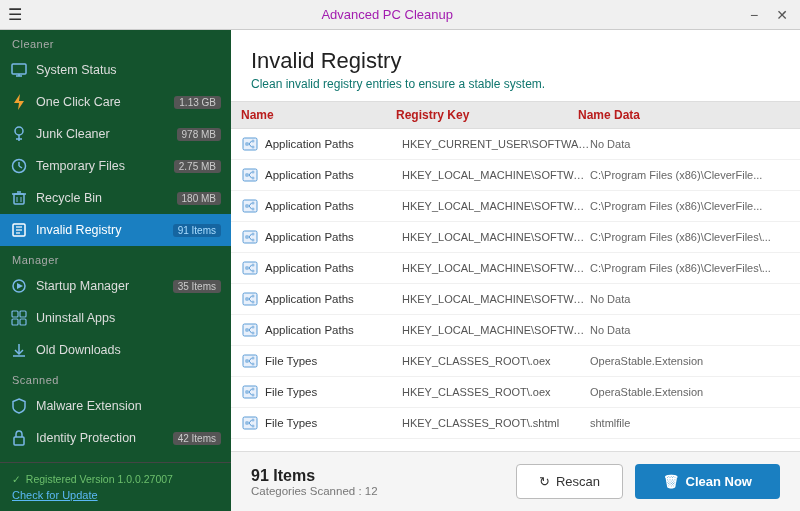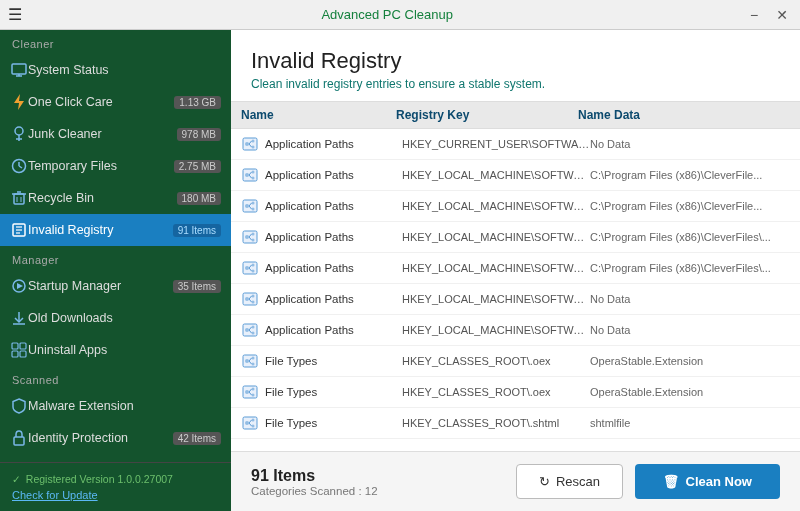--- a/index.html
+++ b/index.html
@@ -27,21 +27,21 @@
     .title-bar-menu {
       font-size: 16px;
       cursor: pointer;
       margin-right: 8px;
       color: #333;
     }
     .title-bar-title {
       flex: 1;
       text-align: center;
       font-size: 13px;
-      color: #15803d;
+      color: #a21caf;
     }
     .title-bar-controls {
       display: flex;
       gap: 8px;
     }
     .title-bar-btn {
       width: 20px;
       height: 20px;
       background: none;
       border: none;
@@ -74,20 +74,21 @@
       padding: 8px 12px 4px 12px;
       text-transform: none;
       letter-spacing: 0.5px;
     }
     .sidebar-item {
       display: flex;
       align-items: center;
       padding: 7px 10px;
       color: #ddd;
       cursor: pointer;
+      gap: 8px;
       position: relative;
     }
     .sidebar-item.active {
       background: #1a7fc1;
       color: white;
     }
     .sidebar-icon {
       width: 18px;
       height: 18px;
       flex-shrink: 0;
@@ -160,21 +161,21 @@
       color: #0f766e;
     }
 
     
     .table-header {
       display: flex;
       background: #e9e9e9;
       padding: 6px 10px;
       border-bottom: 1px solid #ddd;
       font-size: 12px;
-      color: #0c4a6e;
+      color: #b91c1c;
       font-weight: 600;
       flex-shrink: 0;
     }
     .col-name { width: 155px; flex-shrink: 0; }
     .col-key { flex: 1; }
     .col-value { width: 200px; flex-shrink: 0; }
     .col-scroll { width: 12px; flex-shrink: 0; }
 
     
     .table-body {
@@ -380,38 +381,38 @@
             <polygon points="6,5 12,8 6,11" fill="#7ab8e8"></polygon>
           </svg>
       </span>
       <span class="sidebar-label">Startup Manager</span>
       <span class="sidebar-badge">35 Items</span>
     </div>
 
     <div class="sidebar-item">
       <span class="sidebar-icon">
         <svg width="16" height="16" viewBox="0 0 16 16">
-            <line x1="8" y1="2" x2="8" y2="11" stroke="#7ab8e8" stroke-width="1.5"></line>
-            <polyline points="4,8 8,12 12,8" fill="none" stroke="#7ab8e8" stroke-width="1.5"></polyline>
-            <line x1="2" y1="14" x2="14" y2="14" stroke="#7ab8e8" stroke-width="1.5"></line>
-          </svg>
-      </span>
-      <span class="sidebar-label">Old Downloads</span>
-    </div>
-
-    <div class="sidebar-item">
-      <span class="sidebar-icon">
-        <svg width="16" height="16" viewBox="0 0 16 16">
             <rect x="1" y="1" width="6" height="6" rx="1" fill="none" stroke="#7ab8e8" stroke-width="1.2"></rect>
             <rect x="9" y="1" width="6" height="6" rx="1" fill="none" stroke="#7ab8e8" stroke-width="1.2"></rect>
             <rect x="1" y="9" width="6" height="6" rx="1" fill="none" stroke="#7ab8e8" stroke-width="1.2"></rect>
             <rect x="9" y="9" width="6" height="6" rx="1" fill="none" stroke="#7ab8e8" stroke-width="1.2"></rect>
           </svg>
       </span>
       <span class="sidebar-label">Uninstall Apps</span>
+    </div>
+
+    <div class="sidebar-item">
+      <span class="sidebar-icon">
+        <svg width="16" height="16" viewBox="0 0 16 16">
+            <line x1="8" y1="2" x2="8" y2="11" stroke="#7ab8e8" stroke-width="1.5"></line>
+            <polyline points="4,8 8,12 12,8" fill="none" stroke="#7ab8e8" stroke-width="1.5"></polyline>
+            <line x1="2" y1="14" x2="14" y2="14" stroke="#7ab8e8" stroke-width="1.5"></line>
+          </svg>
+      </span>
+      <span class="sidebar-label">Old Downloads</span>
     </div>
 
     <div class="sidebar-section-label">Scanned</div>
 
     <div class="sidebar-item">
       <span class="sidebar-icon">
         <svg width="14" height="16" viewBox="0 0 14 16">
             <path d="M7 1 L13 3.5 L13 9 Q13 13 7 15 Q1 13 1 9 L1 3.5 Z" fill="none" stroke="#7ab8e8" stroke-width="1.5"></path>
           </svg>
       </span>

